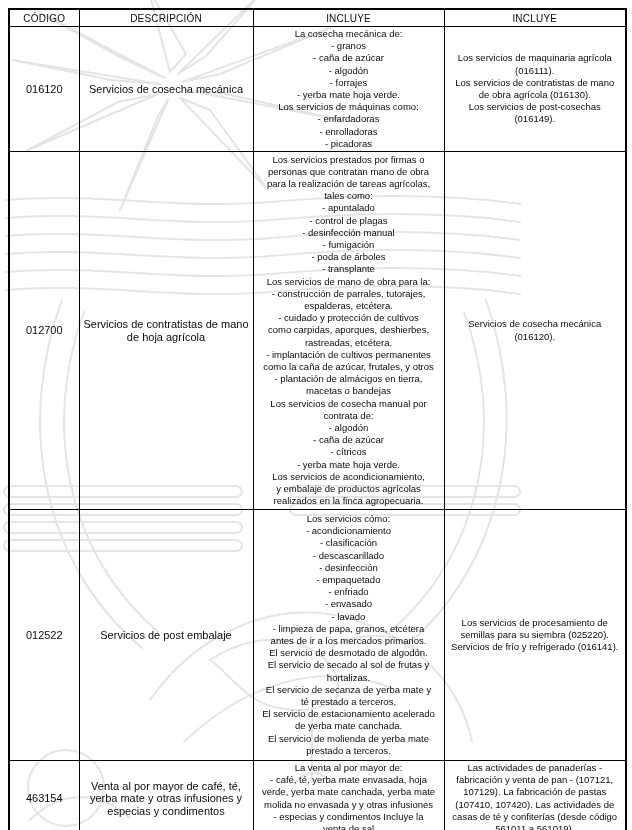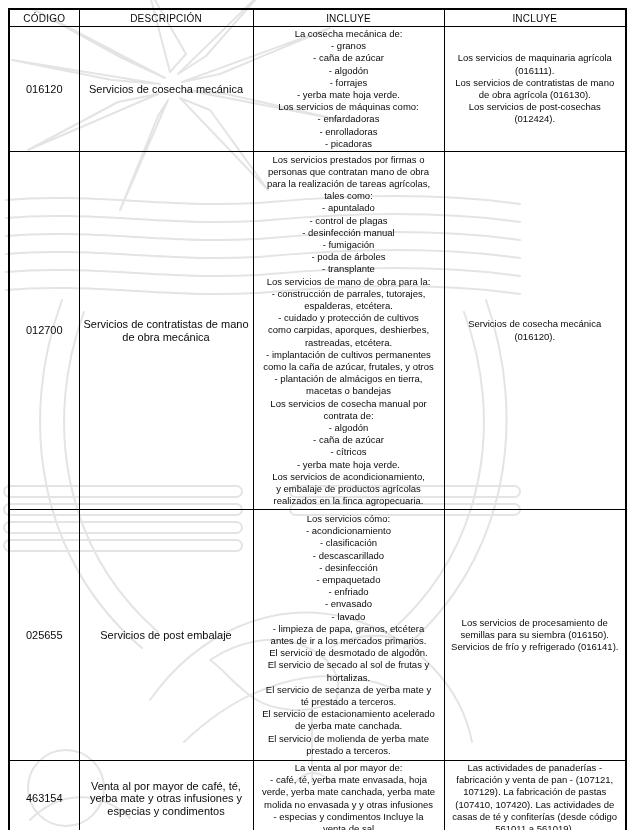--- a/index.html
+++ b/index.html
@@ -138,26 +138,26 @@
 - yerba mate hoja verde.
 Los servicios de máquinas como:
 - enfardadoras
 - enrolladoras
 - picadoras</td>
         <td>Los servicios de maquinaria agrícola
 (016111).
 Los servicios de contratistas de mano
 de obra agrícola (016130).
 Los servicios de post-cosechas
-(012424).</td>
+(016149).</td>
       </tr>
       <tr class="row-2">
         <td class="col-codigo">012700</td>
         <td class="col-desc">Servicios de contratistas de mano
-de obra mecánica</td>
+de hoja agrícola</td>
         <td>Los servicios prestados por firmas o
 personas que contratan mano de obra
 para la realización de tareas agrícolas,
 tales como:
 - apuntalado
 - control de plagas
 - desinfección manual
 - fumigación
 - poda de árboles
 - transplante
@@ -177,21 +177,21 @@
 - caña de azúcar
 - cítricos
 - yerba mate hoja verde.
 Los servicios de acondicionamiento,
 y embalaje de productos agrícolas
 realizados en la finca agropecuaria.</td>
         <td>Servicios de cosecha mecánica
 (016120).</td>
       </tr>
       <tr class="row-3">
-        <td class="col-codigo">025655</td>
+        <td class="col-codigo">012522</td>
         <td class="col-desc">Servicios de post embalaje</td>
         <td>Los servicios cómo:
 - acondicionamiento
 - clasificación
 - descascarillado
 - desinfección
 - empaquetado
 - enfriado
 - envasado
 - lavado
@@ -200,21 +200,21 @@
 El servicio de desmotado de algodón.
 El servicio de secado al sol de frutas y
 hortalizas.
 El servicio de secanza de yerba mate y
 té prestado a terceros.
 El servicio de estacionamiento acelerado
 de yerba mate canchada.
 El servicio de molienda de yerba mate
 prestado a terceros.</td>
         <td>Los servicios de procesamiento de
-semillas para su siembra (016150).
+semillas para su siembra (025220).
 Servicios de frío y refrigerado (016141).</td>
       </tr>
       <tr class="row-4">
         <td class="col-codigo">463154</td>
         <td class="col-desc">Venta al por mayor de café, té,
 yerba mate y otras infusiones y
 especias y condimentos</td>
         <td>La venta al por mayor de:
 - café, té, yerba mate envasada, hoja
 verde, yerba mate canchada, yerba mate

